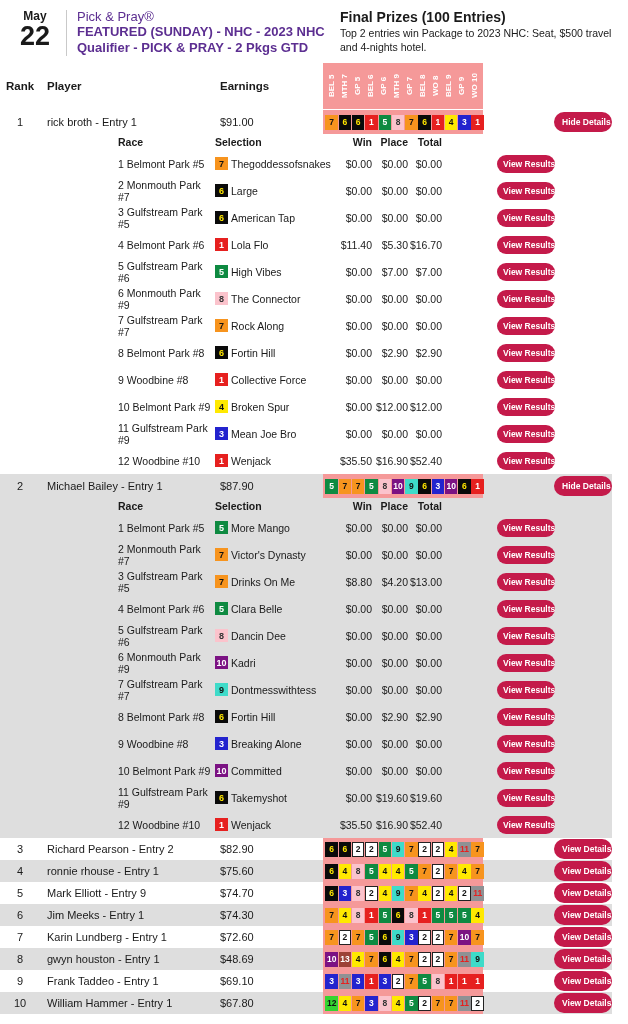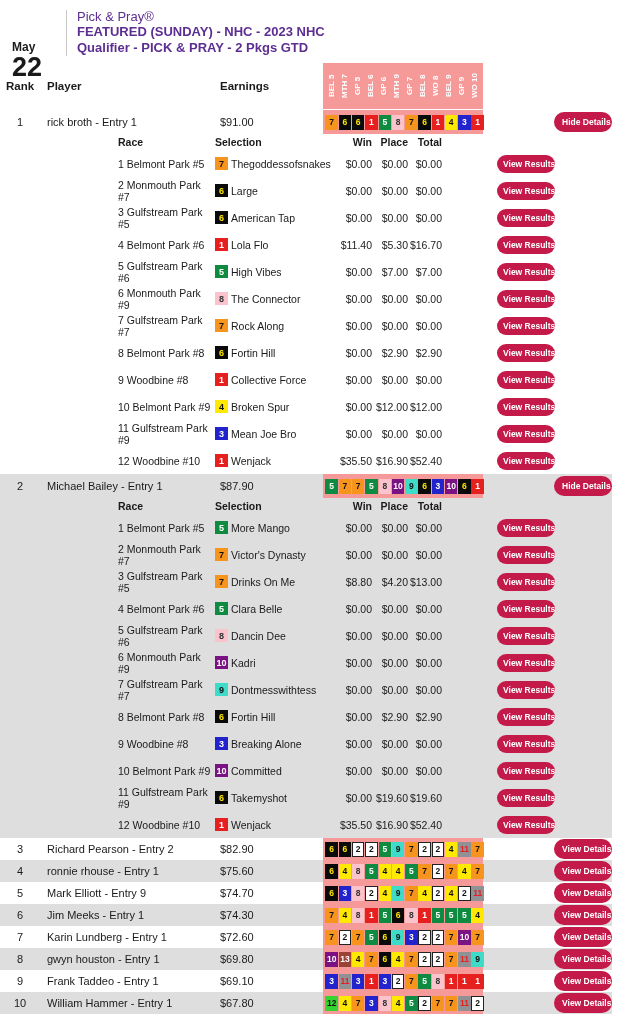--- a/index.html
+++ b/index.html
@@ -1,21 +1,21 @@
 <!DOCTYPE html>
 <html style="--accent: #C41A4A; --purple: #5C2E91; --pink: #F59999; --shade: #DEDEDE;"><head>
 <meta charset="utf-8">
 <style>
   * { margin:0; padding:0; box-sizing:border-box; }
   html,body { width:628px; background:#fff; font-family:"Liberation Sans", sans-serif; color:#1a1a1a; }
   .page { width:628px; height:1024px; overflow:hidden; background:#fff; }
 
   
   .hdr { display:flex; align-items:flex-start; padding:8px 10px 4px 12px; height:62px; }
-  .date-box { width:46px; text-align:left; line-height:1; padding-top:2px;margin-top:31px; }
+  .date-box { width:46px; text-align:center; line-height:1; padding-top:2px; }
   .date-month { font-size:12px; font-weight:bold; }
   .date-day { font-size:27px; font-weight:bold; margin-top:1px; }
   .hdr-divider { width:1px; background:#c9c9c9; align-self:stretch; margin:2px 10px 2px 8px; }
   .title-block { flex:1; padding-top:1px; }
   .contest-name { font-size:13px; color:var(--purple); }
   .contest-title { font-size:13px; font-weight:bold; color:var(--purple); line-height:1.25; }
   .prizes-block { width:278px; padding-top:1px; padding-right:2px; }
   .prizes-title { font-size:14px; font-weight:bold; }
   .prizes-desc { font-size:10.5px; line-height:1.3; margin-top:2px; }
 
@@ -68,20 +68,24 @@
   <div class="hdr">
     <div class="date-box">
       <div class="date-month">May</div>
       <div class="date-day">22</div>
     </div>
     <div class="hdr-divider"></div>
     <div class="title-block">
       <div class="contest-name">Pick &amp; Pray®</div>
       <div class="contest-title">FEATURED (SUNDAY) - NHC - 2023 NHC</div>
       <div class="contest-title">Qualifier - PICK &amp; PRAY - 2 Pkgs GTD</div>
+    </div>
+    <div class="prizes-block">
+      <div class="prizes-title">Final Prizes (100 Entries)</div>
+      <div class="prizes-desc">Top 2 entries win Package to 2023 NHC: Seat, $500 travel and 4-nights hotel.</div>
     </div>
   </div>
 
   <div class="lb">
     <div class="row-grid thead-row">
       <div class="th-rank">Rank</div>
       <div class="th-player">Player</div>
       <div class="th-earn">Earnings</div>
       <div></div>
       <div class="race-labels" id="race-labels">
@@ -587,21 +591,21 @@
             <div></div>
             <div class="btn-wrap">
               <button class="pill-btn">View Details</button>
             </div>
           </div>
         </div>
         <div class="entry-block shaded">
           <div class="row-grid rank-row short">
             <div class="cell-rank">8</div>
             <div class="cell-player">gwyn houston - Entry 1</div>
-            <div class="cell-earn">$69.80</div>
+            <div class="cell-earn">$48.69</div>
             <div></div>
             <div class="strip">
               <span class="pick-chip" style="background: rgb(123, 18, 131); color: rgb(255, 255, 255);">10</span>
               <span class="pick-chip" style="background: rgb(156, 65, 54); color: rgb(255, 255, 255);">13</span>
               <span class="pick-chip" style="background: rgb(255, 233, 0); color: rgb(17, 17, 17);">4</span>
               <span class="pick-chip" style="background: rgb(247, 148, 30); color: rgb(17, 17, 17);">7</span>
               <span class="pick-chip" style="background: rgb(10, 10, 10); color: rgb(255, 230, 0);">6</span>
               <span class="pick-chip" style="background: rgb(255, 233, 0); color: rgb(17, 17, 17);">4</span>
               <span class="pick-chip" style="background: rgb(247, 148, 30); color: rgb(17, 17, 17);">7</span>
               <span class="pick-chip" style="background: rgb(255, 255, 255); color: rgb(17, 17, 17); border: 1px solid rgb(34, 34, 34);">2</span>

